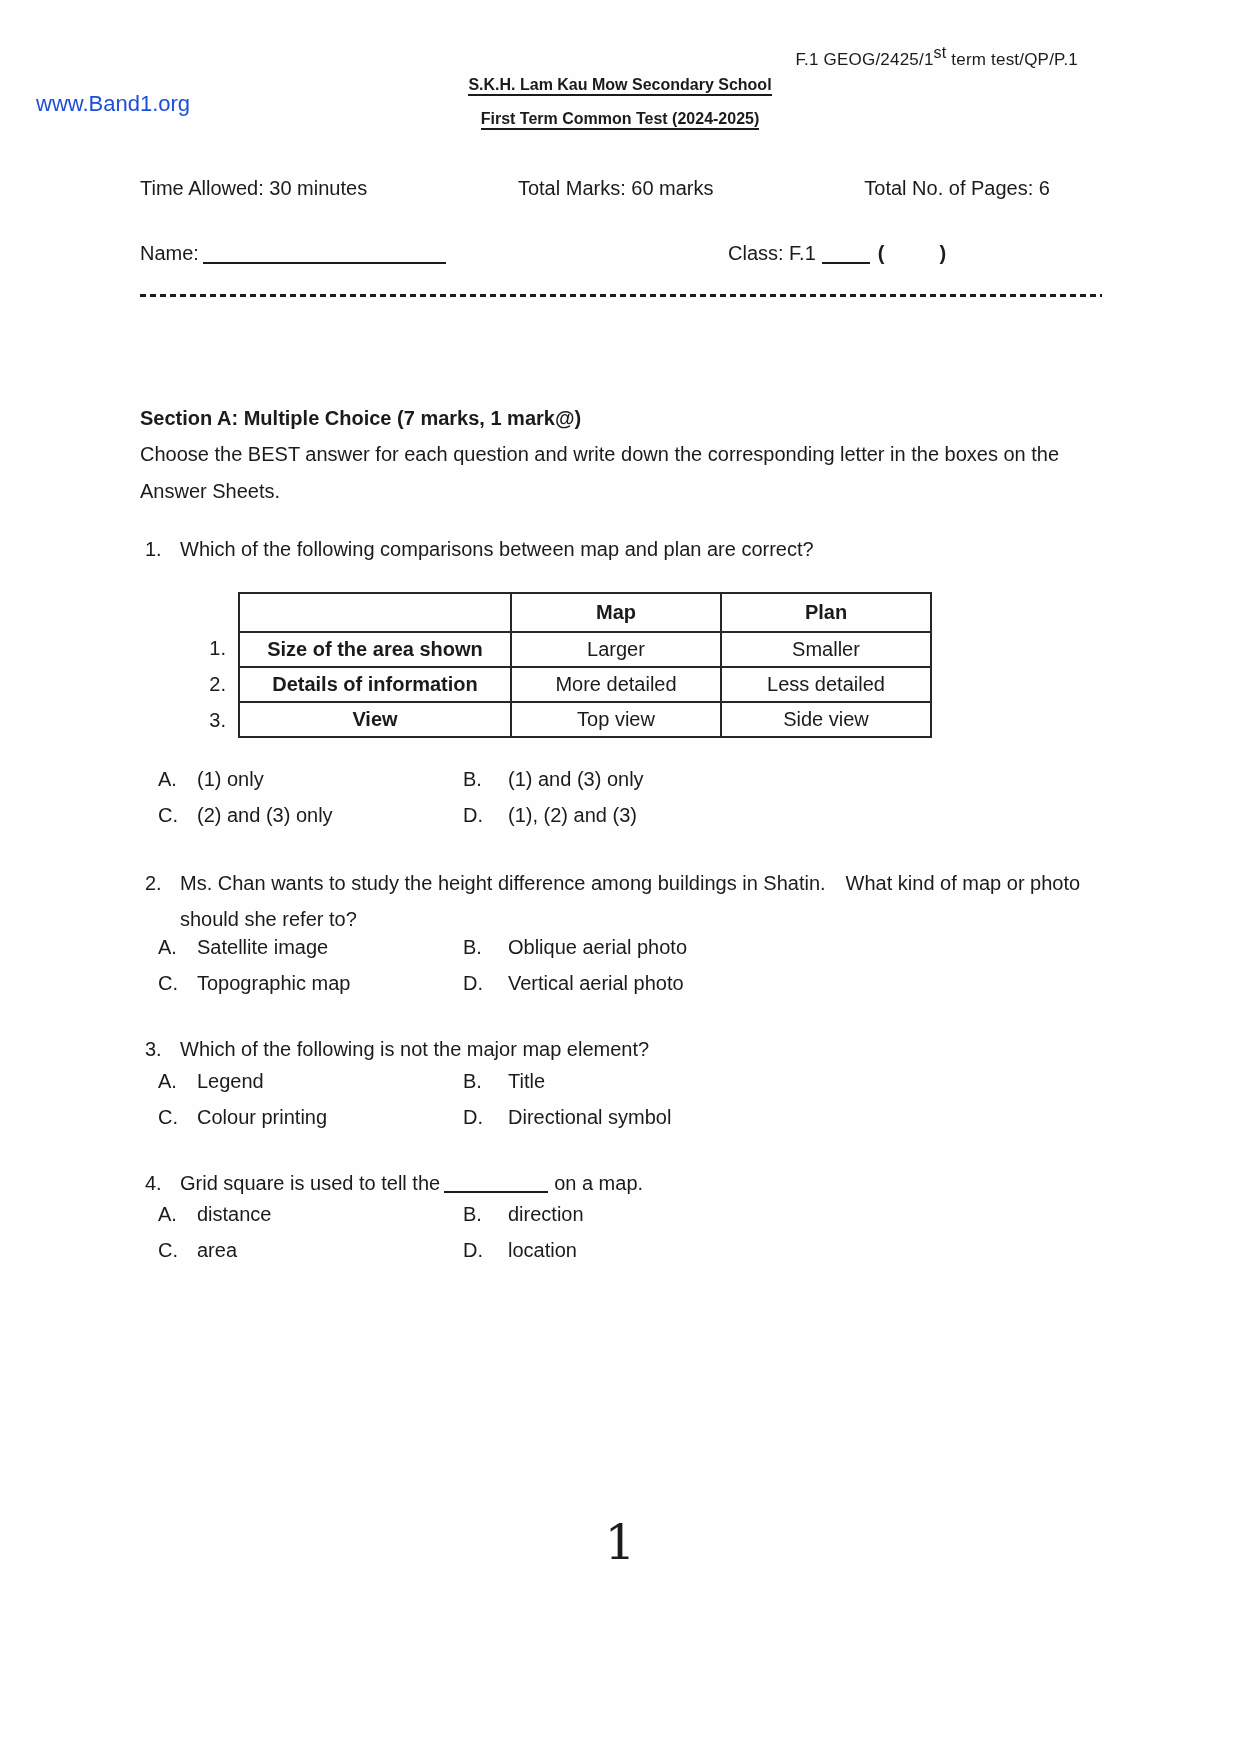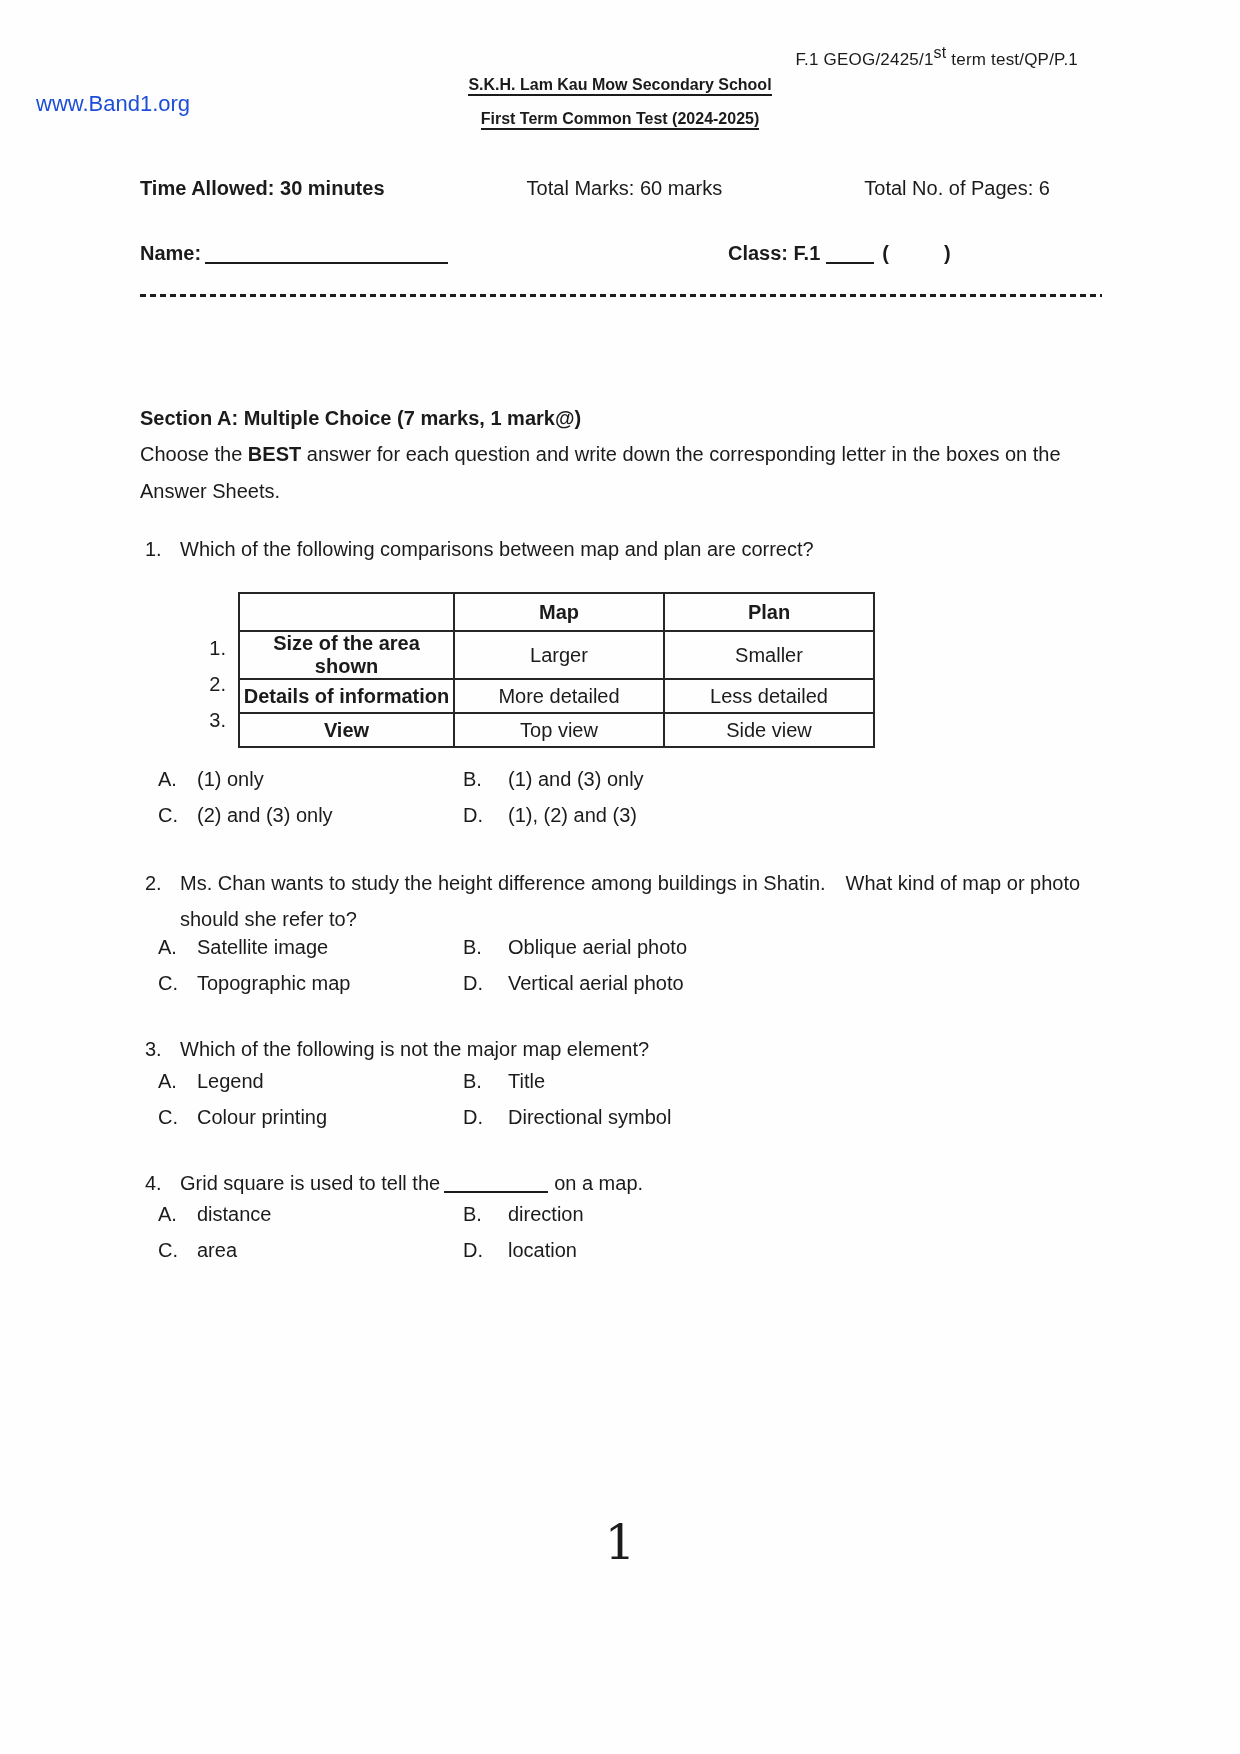--- a/index.html
+++ b/index.html
@@ -8,21 +8,21 @@
     position:relative;
     width:1240px; height:1754px;
     margin:0 auto;
     background:#fefefe;
     font-family:"Liberation Sans","DejaVu Sans",sans-serif;
     color:#1b1b1b;
     font-size:20px;
     overflow:hidden;
   }
   .abs { position:absolute; }
-  .bold { font-weight:700;text-align:right; }
+  .bold { font-weight:400;text-align:right; }
   .center { width:100%; text-align:center; }
   .u { border-bottom:2px solid #1b1b1b; padding-bottom:1px; }
 
   .watermark { left:36px; top:47px; font-size:22px; color:#1d4ed8;margin-top:44px; }
   .docref { right:162px; top:44px; font-size:17px; letter-spacing:0.2px; }
   .docref sup { font-size:16px;margin-top:16px; }
 
   .title { font-size:16px; font-weight:700; }
   .t-school { top:76px; }
   .t-test { top:110px; }
@@ -55,21 +55,21 @@
   .q2 { top:865px; }
   .q3 { top:1031px; }
   .q4 { top:1165px; }
   .q-line2 { padding-left:35px; }
 
   .tbl-wrap { top:592px; left:200px; display:flex; }
   .row-nums { width:26px; text-align:right; padding-top:38px; margin-right:12px; }
   .row-nums div { height:36px; line-height:36px; }
   table.cmp { border-collapse:collapse; }
   table.cmp td { border:2px solid #262626; text-align:center; vertical-align:middle; }
-  td.c1 { width:215px; font-weight:700; }
+  td.c1 { width:272px; font-weight:700; }
   td.c2 { width:210px;border-radius:10px; }
   td.c3 { width:210px; }
   tr.hdr td { height:38px; font-weight:700; }
   tr.hdr td.c1 { border-bottom:2px solid #262626; }
   tr.dat td { height:34px; }
 
   .opts { left:158px; width:840px; }
   .opt-row { display:grid; grid-template-columns:305px 1fr; height:36px; line-height:36px; }
   .opt .letter { display:inline-block; width:39px; }
   .opt-row .opt:nth-child(2) .letter { width:45px; }

